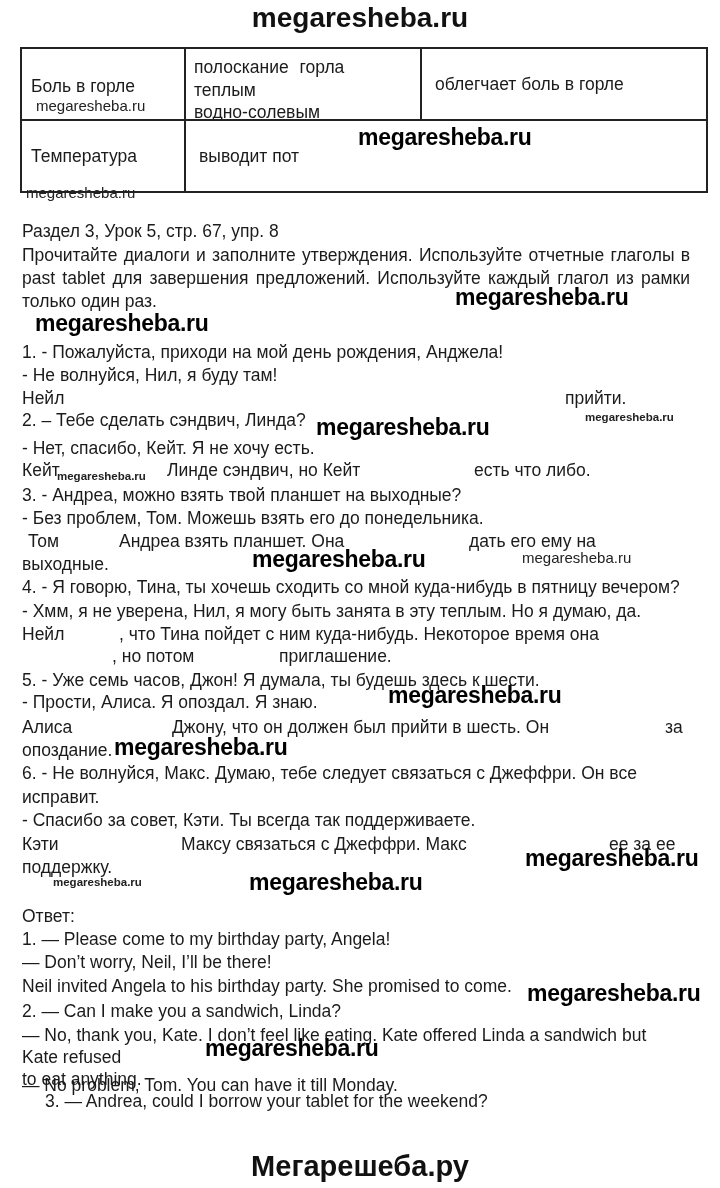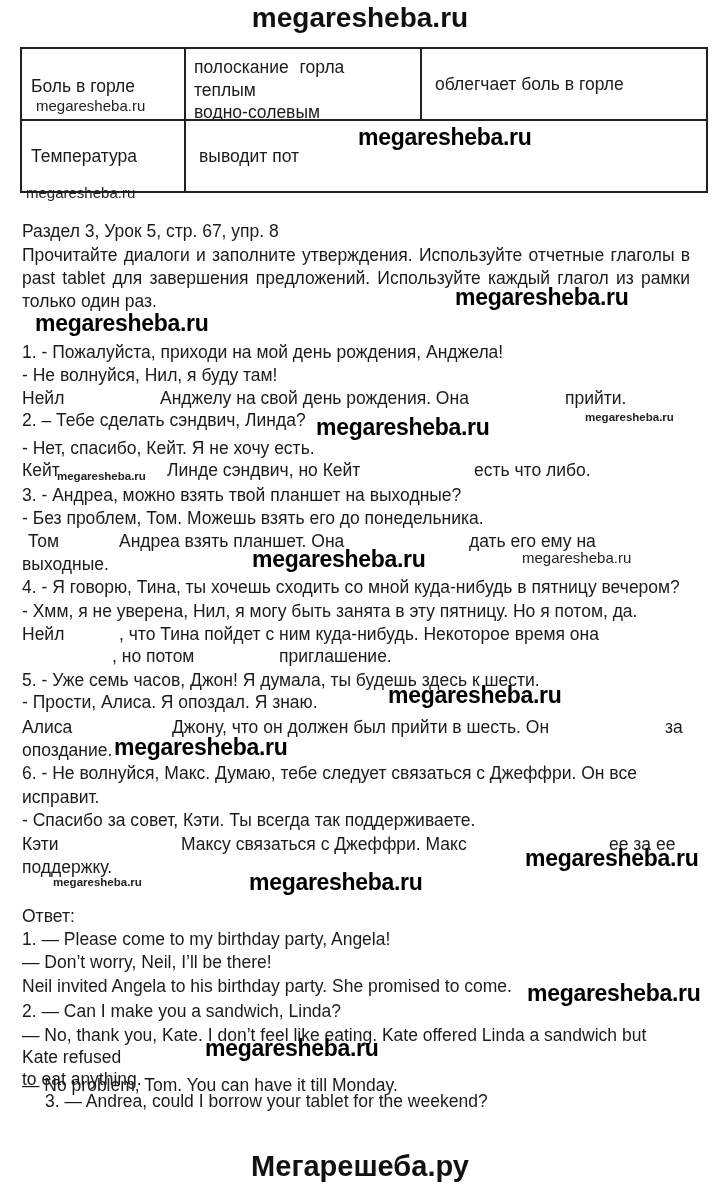--- a/index.html
+++ b/index.html
@@ -81,21 +81,20 @@
         <span class="seg" style="left: 22px;">только один раз.</span>
       </div>
       <div class="line" style="top: 341px;">
         <span class="seg" style="left: 22px;">1. - Пожалуйста, приходи на мой день рождения, Анджела!</span>
       </div>
       <div class="line" style="top: 364px;">
         <span class="seg" style="left: 22px;">- Не волнуйся, Нил, я буду там!</span>
       </div>
       <div class="line" style="top: 387px;">
         <span class="seg" style="left: 22px;">Нейл</span>
-        <span class="seg" style="left: 160px;">Анджелу на свой день рождения. Она</span>
         <span class="seg" style="left: 565px;">прийти.</span>
       </div>
       <div class="line" style="top: 409px;">
         <span class="seg" style="left: 22px;">2. – Тебе сделать сэндвич, Линда?</span>
       </div>
       <div class="line" style="top: 437px;">
         <span class="seg" style="left: 22px; text-align: center;">- Нет, спасибо, Кейт. Я не хочу есть.</span>
       </div>
       <div class="line" style="top: 459px;">
         <span class="seg" style="left: 22px;">Кейт</span>
@@ -113,21 +112,21 @@
         <span class="seg" style="left: 119px;">Андреа взять планшет. Она</span>
         <span class="seg" style="left: 469px;">дать его ему на</span>
       </div>
       <div class="line" style="top: 553px;">
         <span class="seg" style="left: 22px;">выходные.</span>
       </div>
       <div class="line" style="top: 576px;">
         <span class="seg" style="left: 22px;">4. - Я говорю, Тина, ты хочешь сходить со мной куда-нибудь в пятницу вечером?</span>
       </div>
       <div class="line" style="top: 600px;">
-        <span class="seg" style="left: 22px;">- Хмм, я не уверена, Нил, я могу быть занята в эту пятницу. Но я потом, да.</span>
+        <span class="seg" style="left: 22px;">- Хмм, я не уверена, Нил, я могу быть занята в эту теплым. Но я думаю, да.</span>
       </div>
       <div class="line" style="top: 623px;">
         <span class="seg" style="left: 22px;">Нейл</span>
         <span class="seg" style="left: 119px;">, что Тина пойдет с ним куда-нибудь. Некоторое время она</span>
       </div>
       <div class="line" style="top: 645px;">
         <span class="seg" style="left: 112px;">, но потом</span>
         <span class="seg" style="left: 279px;">приглашение.</span>
       </div>
       <div class="line" style="top: 669px;">

